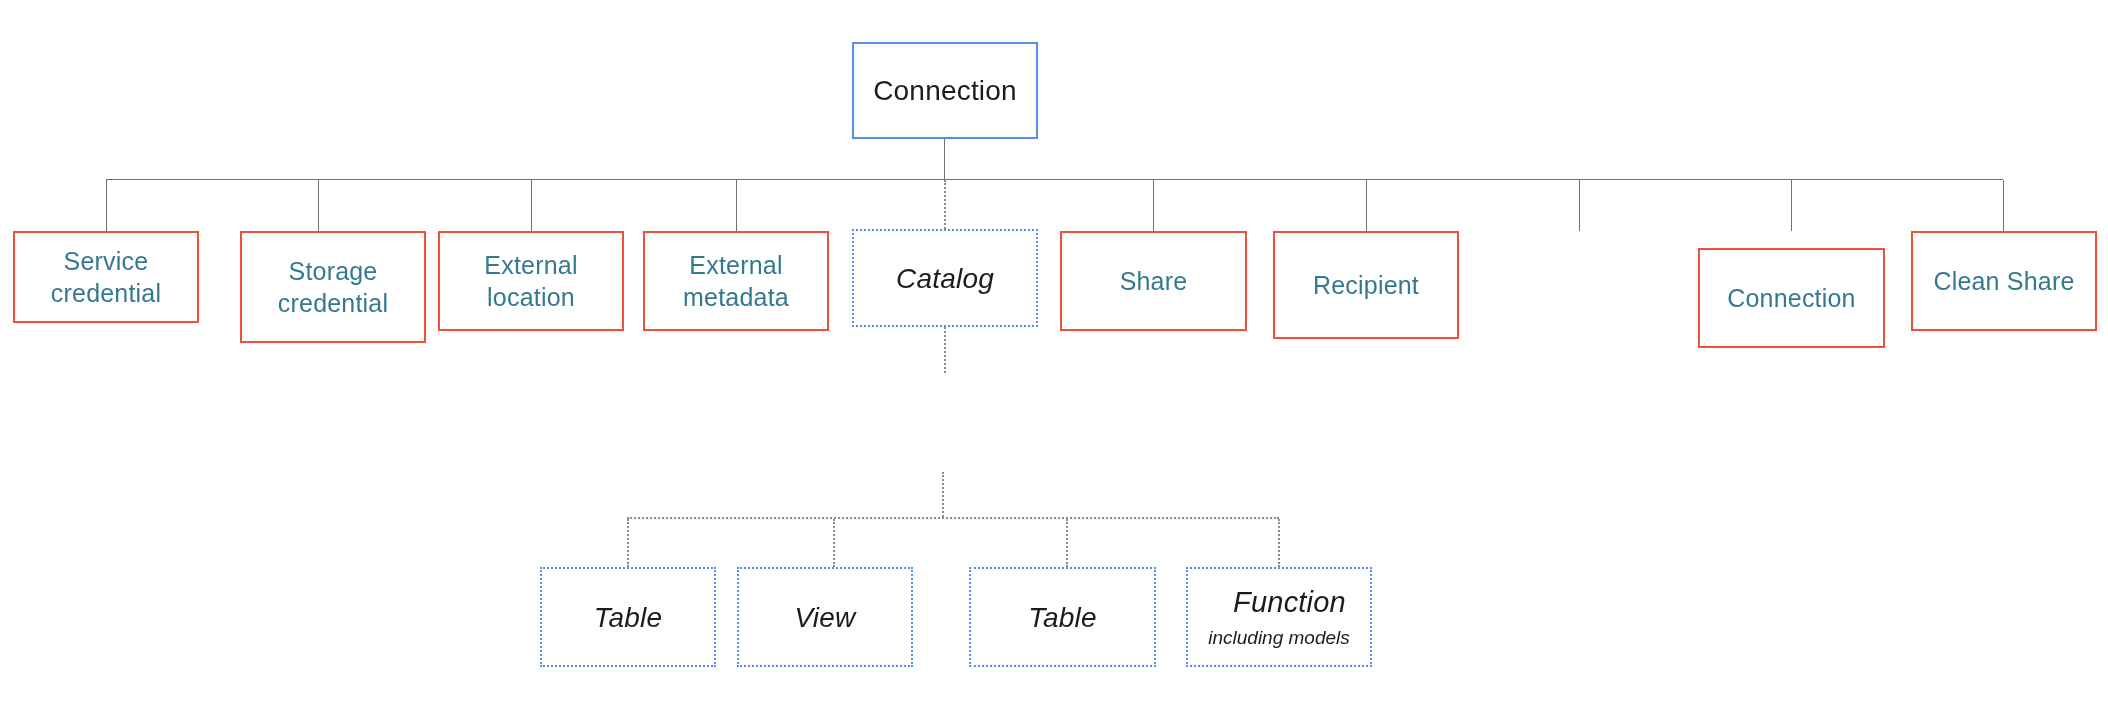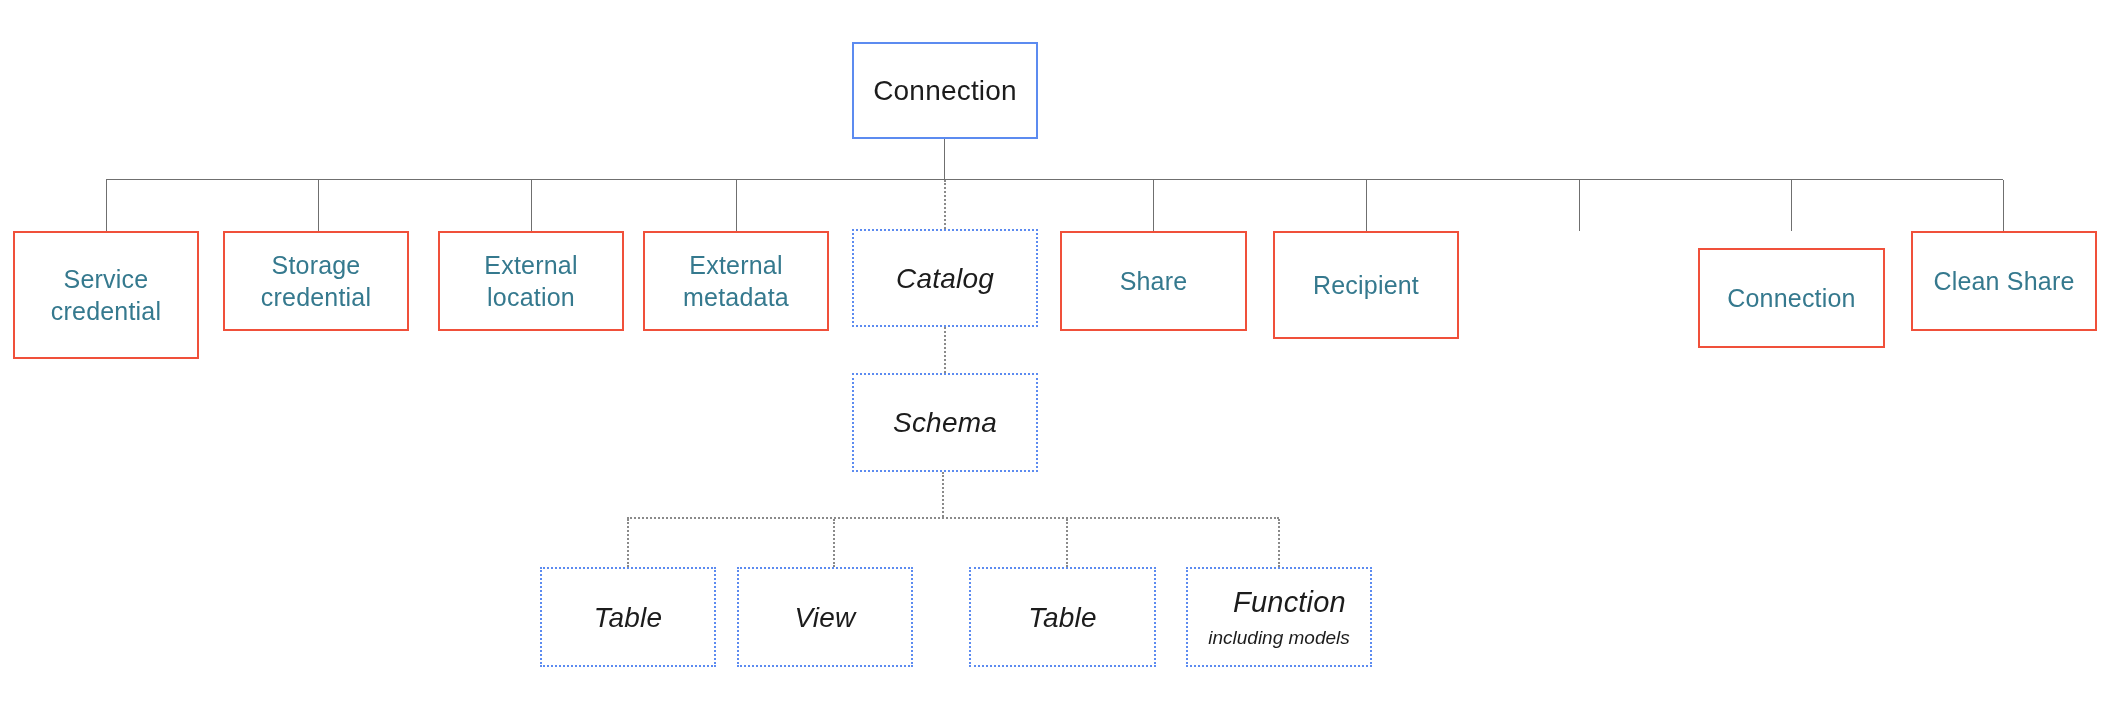--- a/index.html
+++ b/index.html
@@ -78,24 +78,24 @@
   <div class="line dh" style="left:627px;top:517px;width:652px"></div>
   <div class="line dv" style="left:627px;top:519px;height:48px"></div>
   <div class="line dv" style="left:833px;top:519px;height:48px"></div>
   <div class="line dv" style="left:1066px;top:519px;height:48px"></div>
   <div class="line dv" style="left:1278px;top:519px;height:48px"></div>
 
   <div class="node root" style="left:852px;top:42px;width:186px;height:97px">
     <span class="lbl">Connection</span>
   </div>
 
-  <div class="node securable" style="left:13px;top:231px;width:186px;height:128px">
+  <div class="node securable" style="left:13px;top:231px;width:186px;height:92px">
     <span class="lbl teal">Service credential</span>
   </div>
-  <div class="node securable" style="left:223px;top:231px;width:186px;height:100px">
+  <div class="node securable" style="left:240px;top:231px;width:186px;height:112px">
     <span class="lbl teal">Storage credential</span>
   </div>
   <div class="node securable" style="left:438px;top:231px;width:186px;height:100px">
     <span class="lbl teal">External location</span>
   </div>
   <div class="node securable" style="left:643px;top:231px;width:186px;height:100px">
     <span class="lbl teal">External metadata</span>
   </div>
   <div class="node dashed" style="left:852px;top:229px;width:186px;height:98px">
     <span class="lbl">Catalog</span>
@@ -106,23 +106,20 @@
   <div class="node securable" style="left:1273px;top:231px;width:186px;height:108px">
     <span class="lbl teal">Recipient</span>
   </div>
   <div class="node securable" style="left:1698px;top:248px;width:187px;height:100px">
     <span class="lbl teal">Connection</span>
   </div>
   <div class="node securable" style="left:1911px;top:231px;width:186px;height:100px">
     <span class="lbl teal">Clean Share</span>
   </div>
 
-  <div class="node dashed" style="left:852px;top:373px;width:186px;height:99px">
-    <span class="lbl">Schema</span>
-  </div>
 
   <div class="node dashed" style="left:540px;top:567px;width:176px;height:100px">
     <span class="lbl">Table</span>
   </div>
   <div class="node dashed" style="left:737px;top:567px;width:176px;height:100px">
     <span class="lbl">View</span>
   </div>
   <div class="node dashed" style="left:969px;top:567px;width:187px;height:100px">
     <span class="lbl">Table</span>
   </div>

